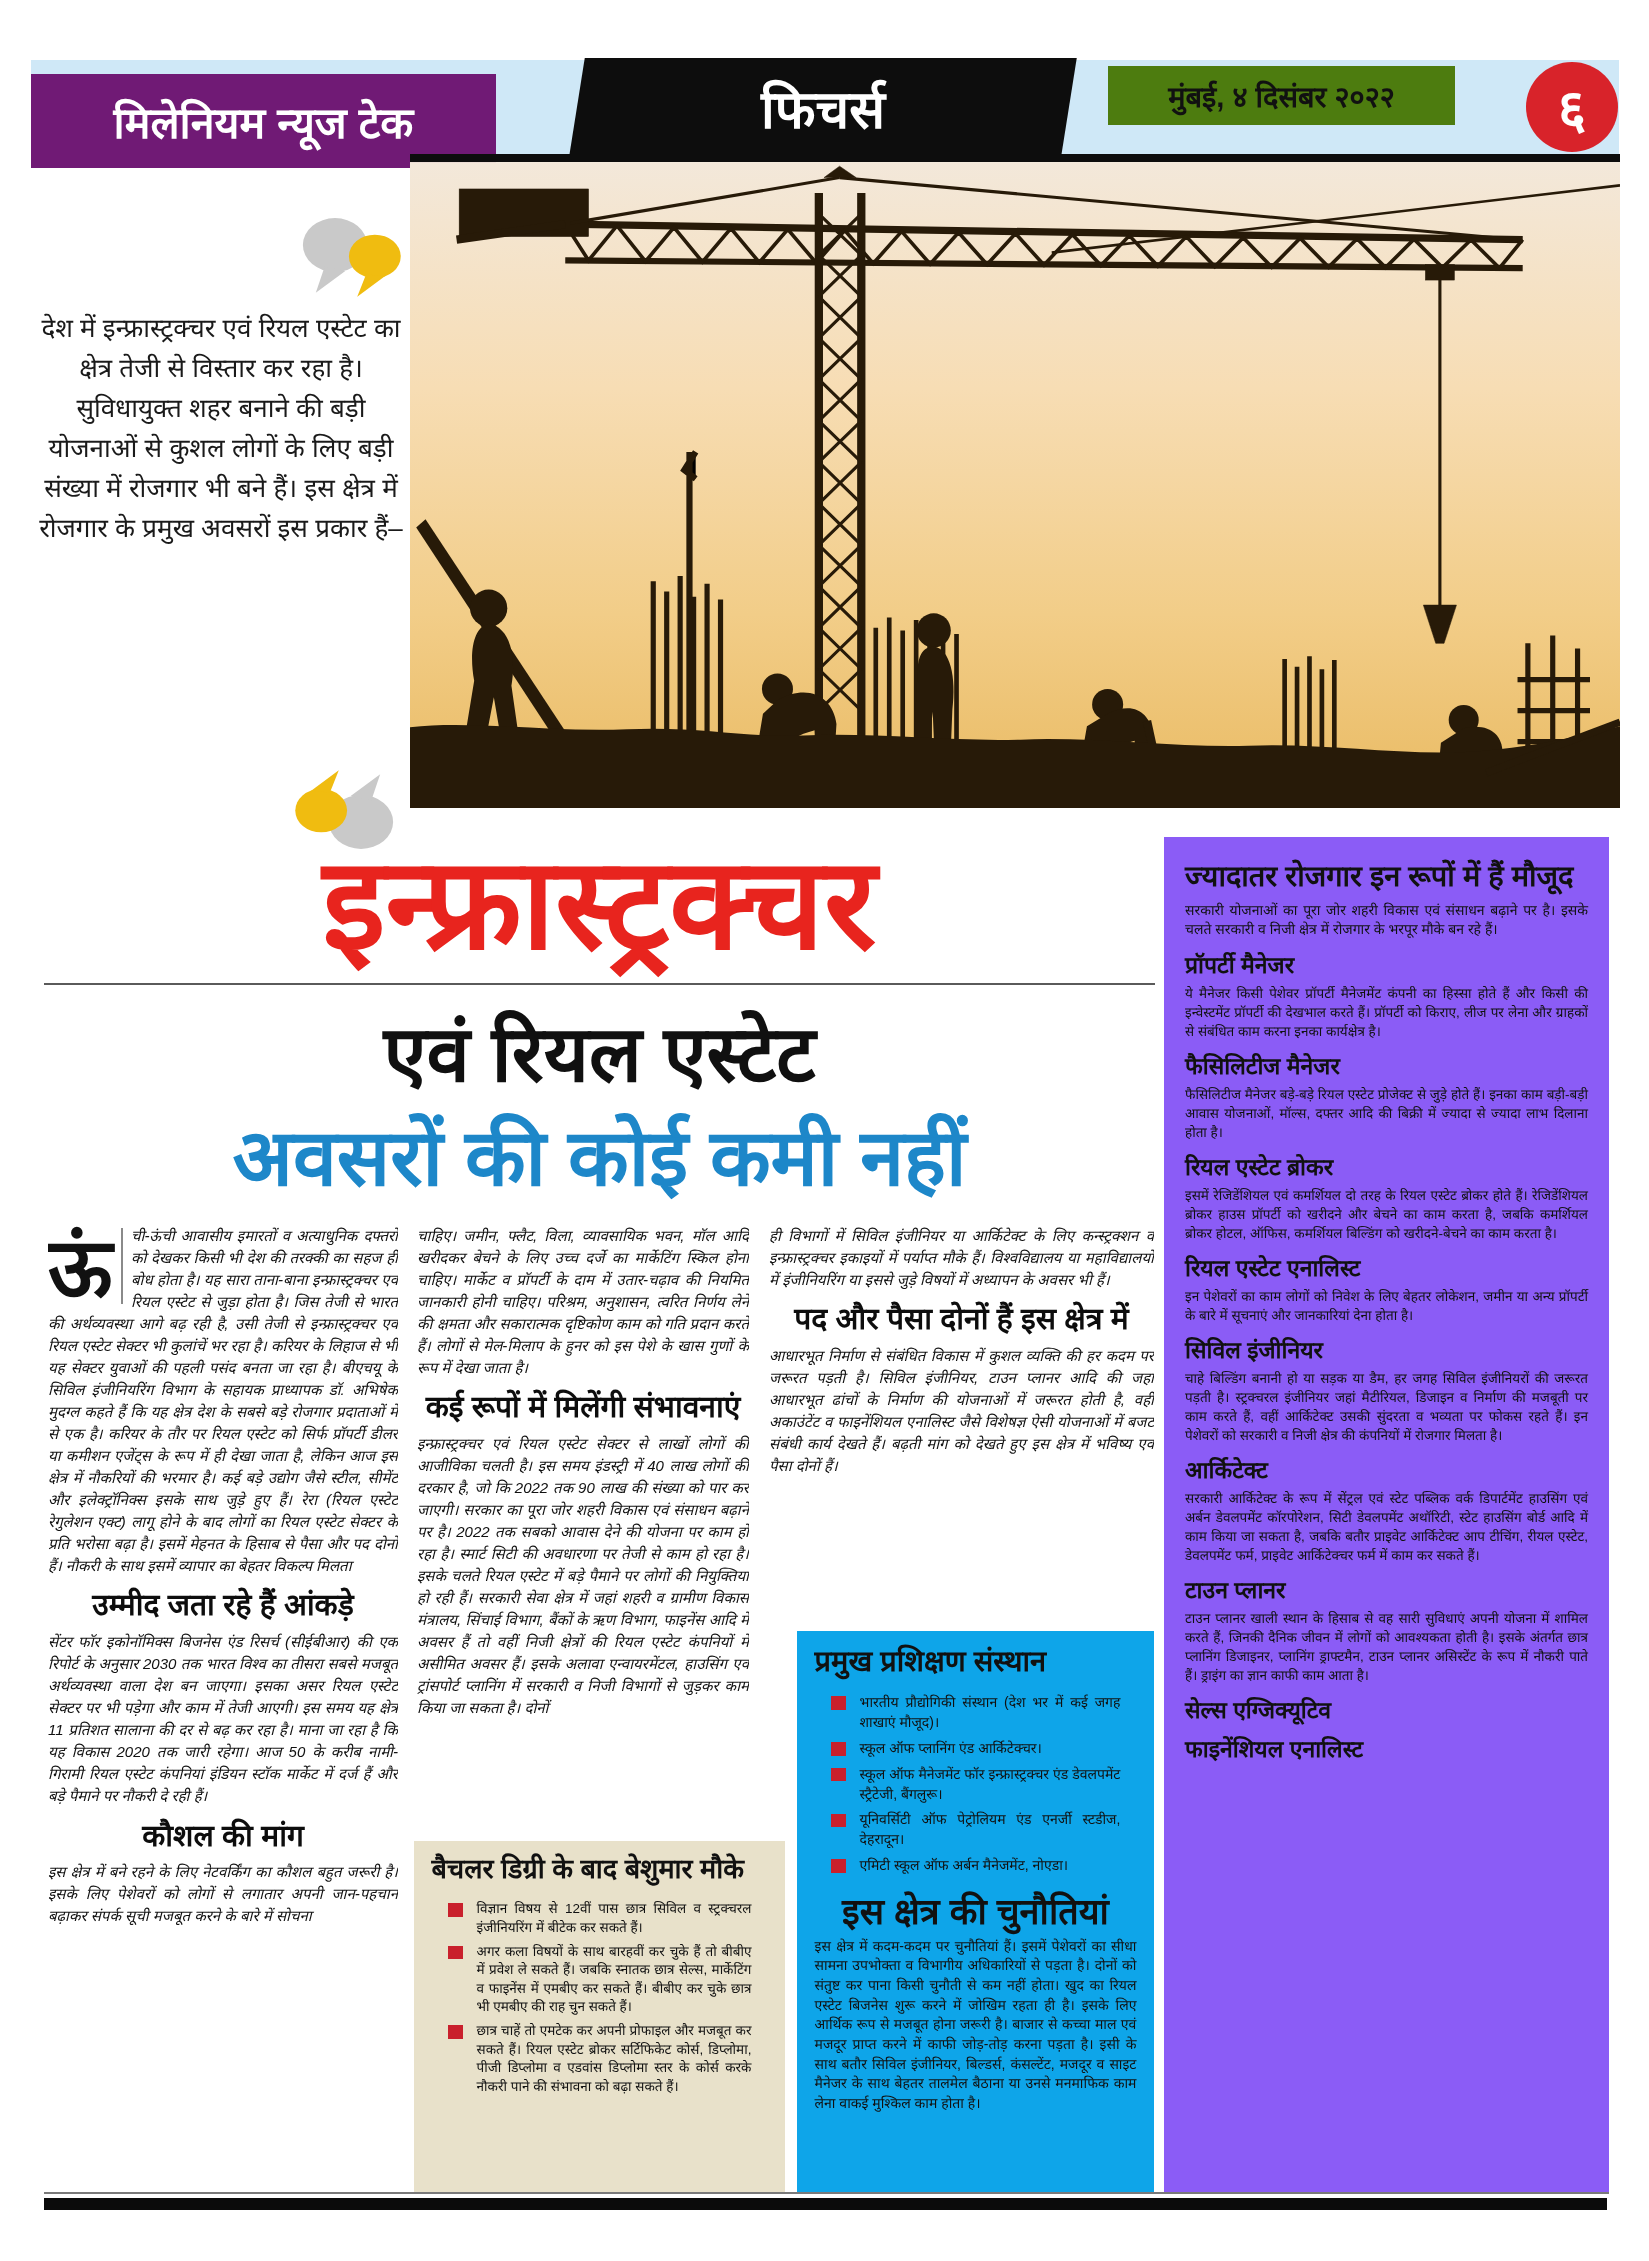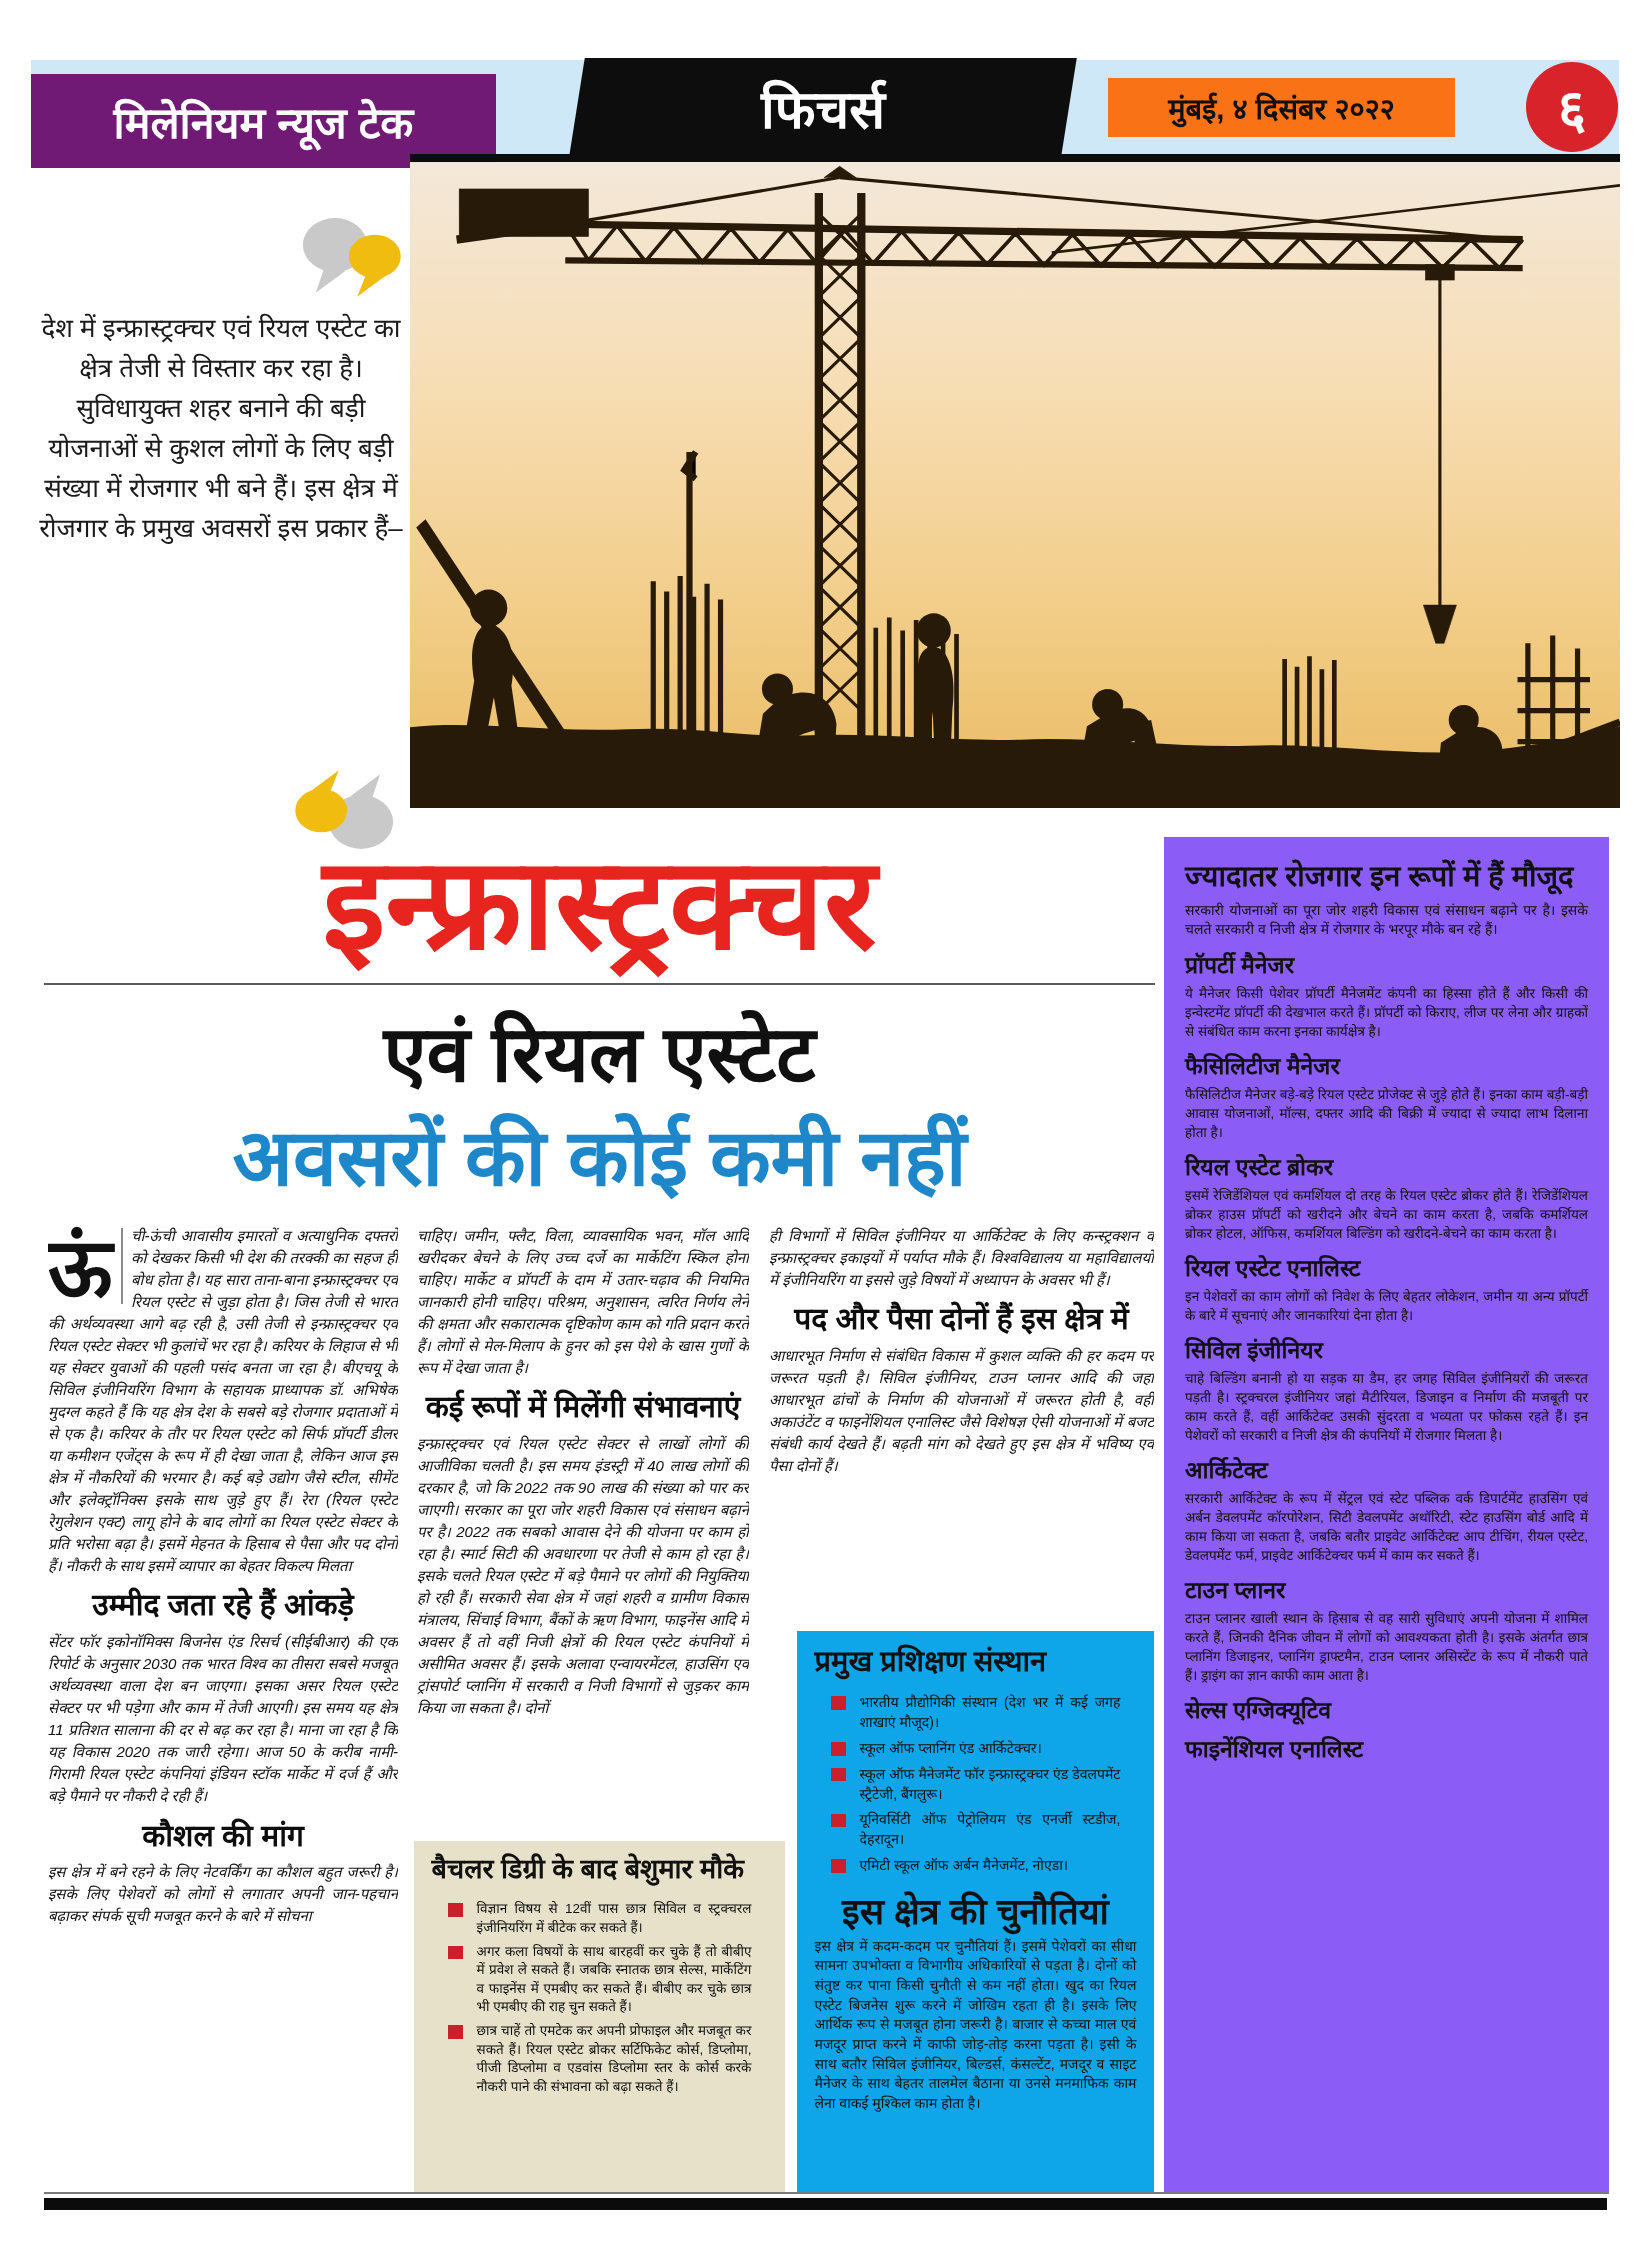--- a/index.html
+++ b/index.html
@@ -8,21 +8,21 @@
     font-family:"Liberation Sans","DejaVu Sans",sans-serif;color:#111;
     overflow:hidden;
   }
   .abs{position:absolute;}
   
   .band{left:31px;top:60px;width:1588px;height:94px;background:#cfe8f7;}
   .brand-box{left:31px;top:74px;width:465px;height:94px;background:#701a75;display:flex;align-items:center;justify-content:center;}
   .brand-box span{color:#fff;font-weight:700;font-size:43px;white-space:nowrap;}
   .features-panel{left:577px;top:58px;width:492px;height:98px;background:#0d0d0d;transform:skewX(-9deg);display:flex;align-items:center;justify-content:center;}
   .features-panel span{color:#fff;font-weight:700;font-size:53px;transform:skewX(9deg);}
-  .date-box{left:1108px;top:78px;width:347px;height:59px;background:#f97316;display:flex;align-items:center;justify-content:center;}
+  .date-box{left:1108px;top:66px;width:347px;height:59px;background:#4d7c0f;display:flex;align-items:center;justify-content:center;}
   .date-box span{font-weight:700;font-size:29px;white-space:nowrap;}
   .page-circle{left:1526px;top:62px;width:92px;height:90px;background:#d8232a;border-radius:50%;display:flex;align-items:center;justify-content:center;}
   .page-circle span{color:#fff;font-weight:700;font-size:54px;}
   
   .photo-topline{left:410px;top:154px;width:1210px;height:8.3px;background:#0d0d0d;}
   .photo{left:410px;top:162px;width:1210px;height:646px;overflow:hidden;}
   
   .quote-wrap{left:37px;top:207px;width:368px;height:621px;}
   .quote-icon-top{position:absolute;right:0px;top:8.3px;width:109px;height:88px;}
   .quote-icon-bottom{position:absolute;right:5.2px;bottom:-24px;width:109px;height:88px;transform:scale(-1,-1);}

